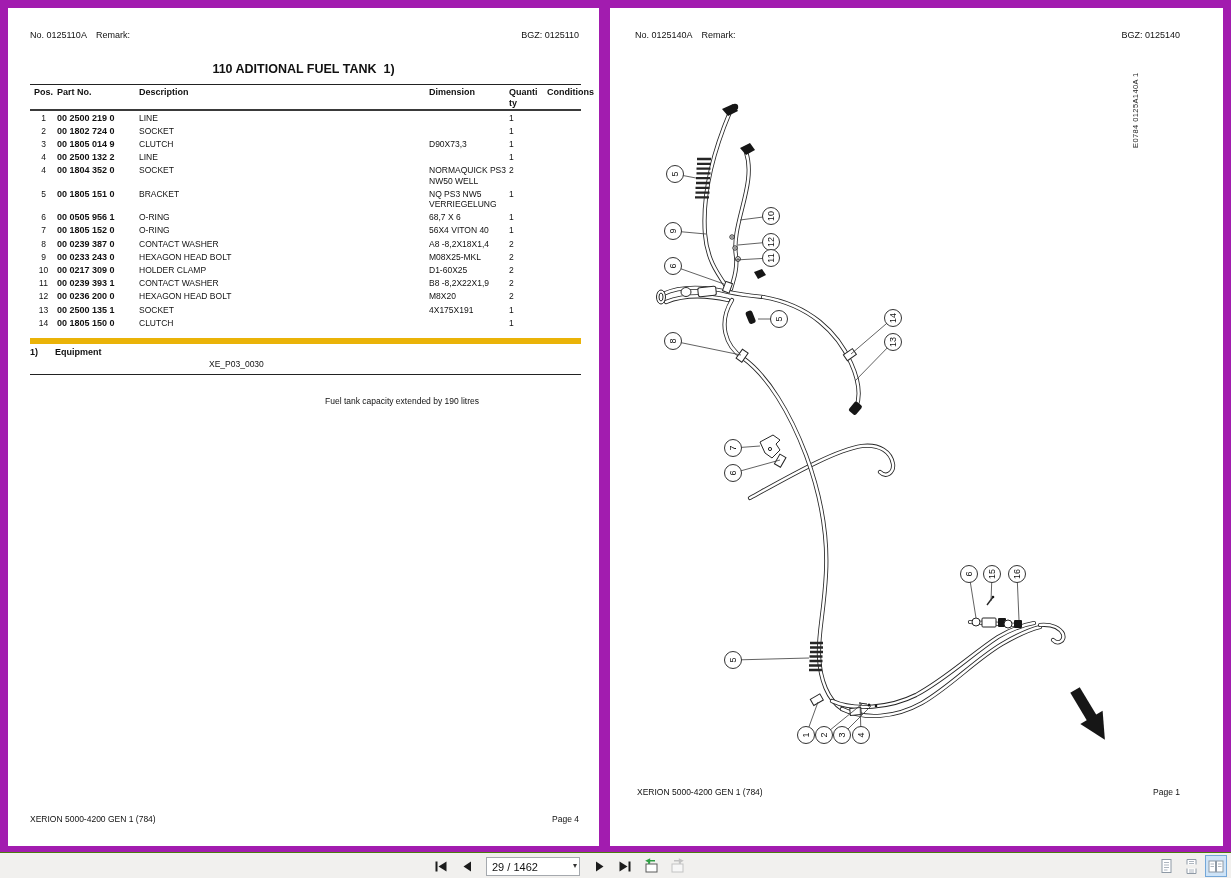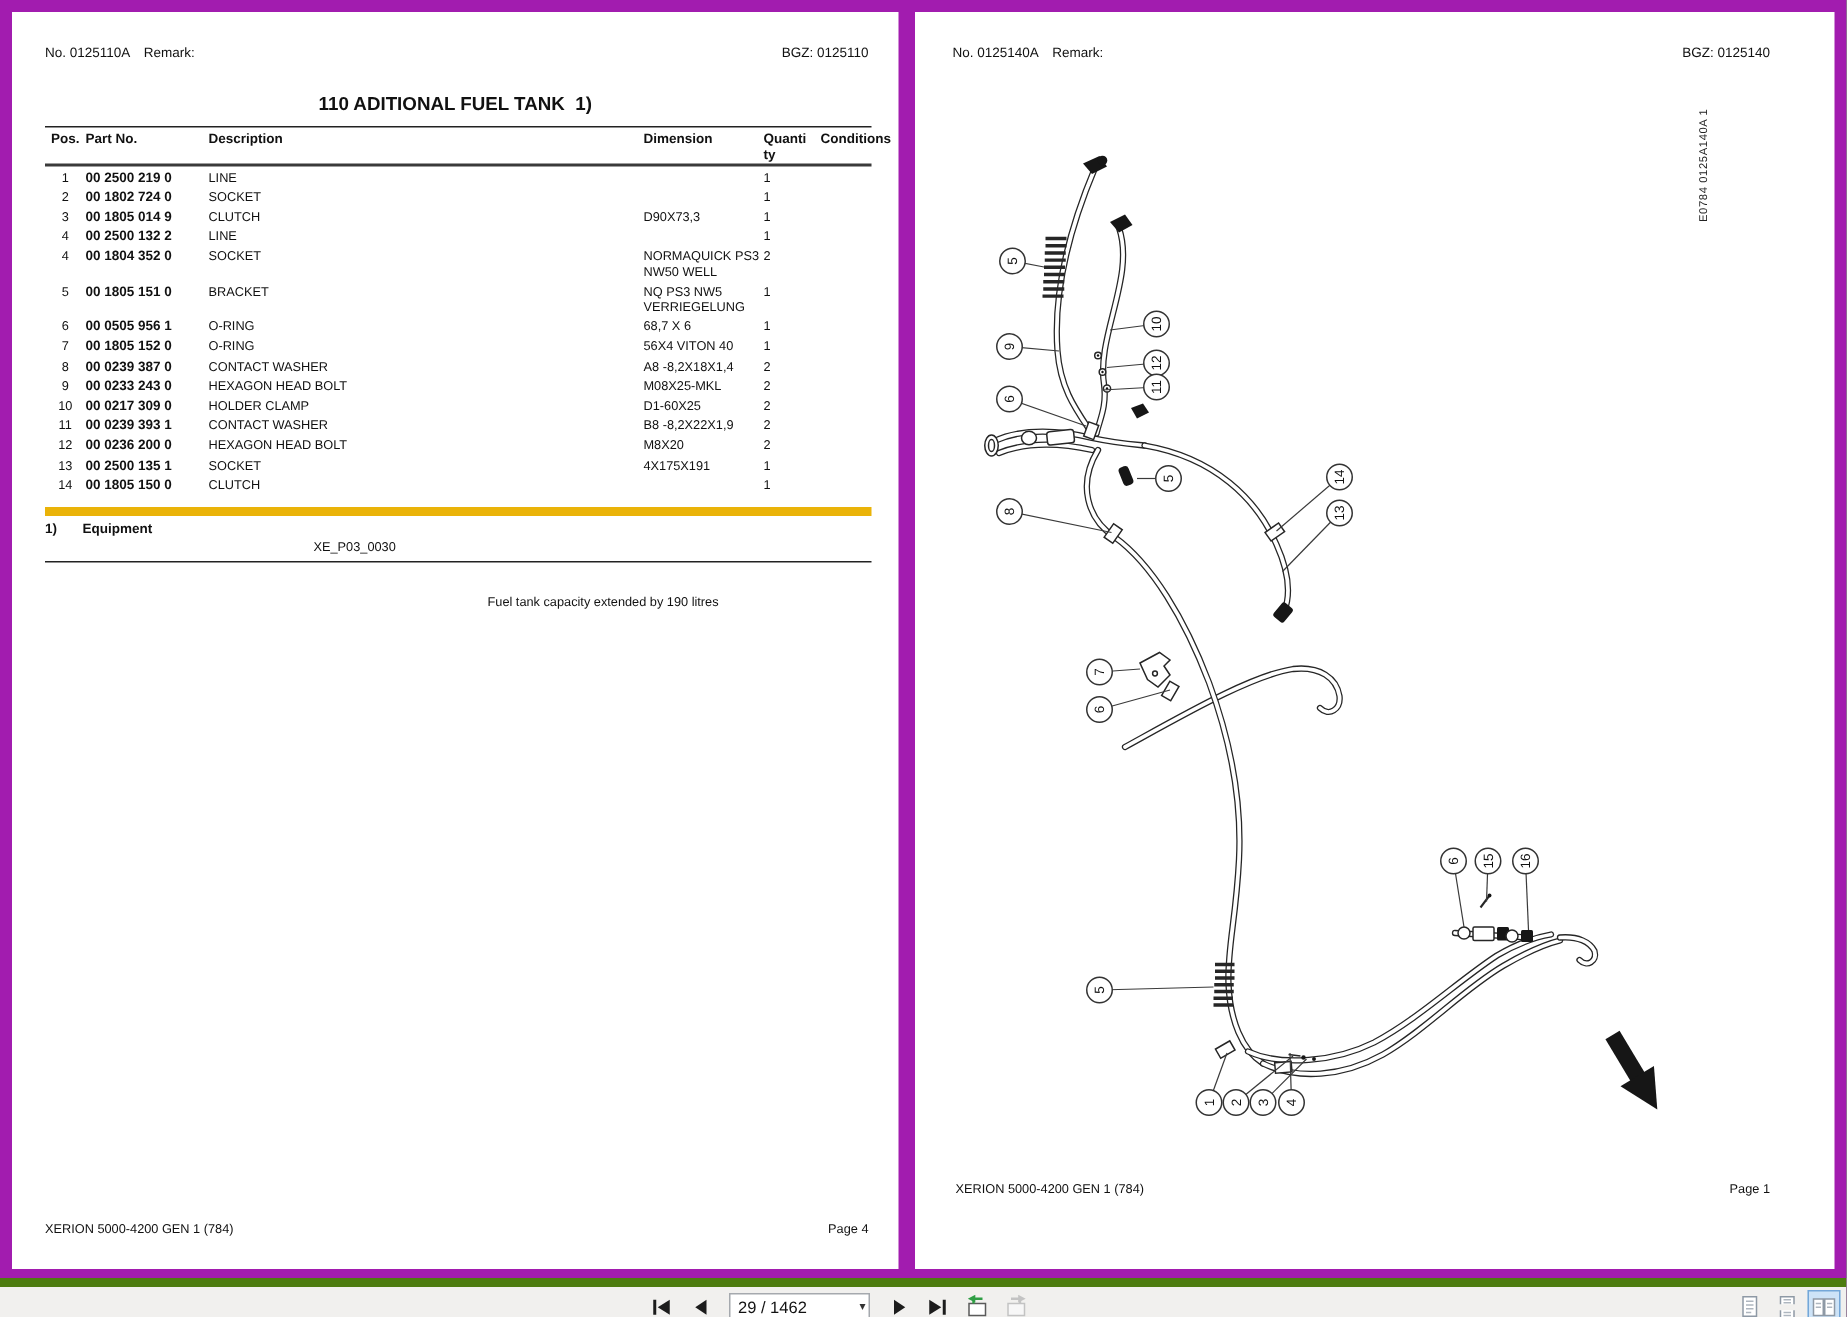--- a/index.html
+++ b/index.html
@@ -49,21 +49,21 @@
   .ti{fill:none;stroke:#ffffff;stroke-width:2.5;stroke-linecap:round;}
   .ln{fill:none;stroke:#262626;stroke-width:1;}
   .wht{fill:#fff;stroke:#262626;stroke-width:1;}
   .blk{fill:#161616;stroke:none;}
   .spring{fill:none;stroke:#262626;stroke-width:2.3;}
   .leader{stroke:#3a3a3a;stroke-width:0.8;fill:none;}
   .co-circle{fill:#fff;stroke:#333;stroke-width:1;}
   .co-num{font-family:"Liberation Sans",sans-serif;font-size:9px;fill:#111;text-anchor:middle;}
   
   .statusbar{position:absolute;left:0;top:852px;width:1231px;height:26px;
-             background:#f1f0ee;border-top:6px solid #4d7c0f;box-sizing:border-box;}
+             background:#f1f0ee;border-top:1px solid #4d7c0f;box-sizing:border-box;}
   .nav-group{position:absolute;left:430px;top:0;height:26px;display:flex;align-items:center;gap:4px;}
   .tbtn{background:none;border:none;padding:2px;margin:0;width:22px;height:22px;
         display:flex;align-items:center;justify-content:center;cursor:pointer;}
   .page-box{position:relative;display:inline-block;width:94px;height:19px;margin:0 4px;}
   .page-input{width:94px;height:19px;box-sizing:border-box;border:1px solid #a5a9ae;
               background:#fff;font-family:"Liberation Sans",sans-serif;font-size:11px;
               padding:0 14px 0 5px;color:#111;}
   .dd{position:absolute;right:3px;top:4px;font-size:8px;color:#333;line-height:10px;cursor:pointer;}
   .layout-group{position:absolute;right:4px;top:1px;height:24px;display:flex;align-items:center;gap:3px;}
   .lbtn{background:none;border:1px solid transparent;padding:2px;width:22px;height:22px;

